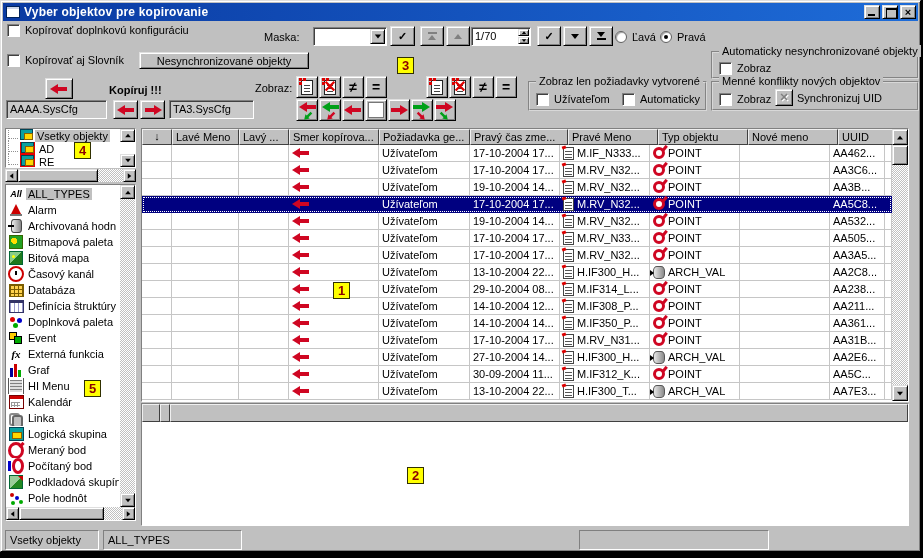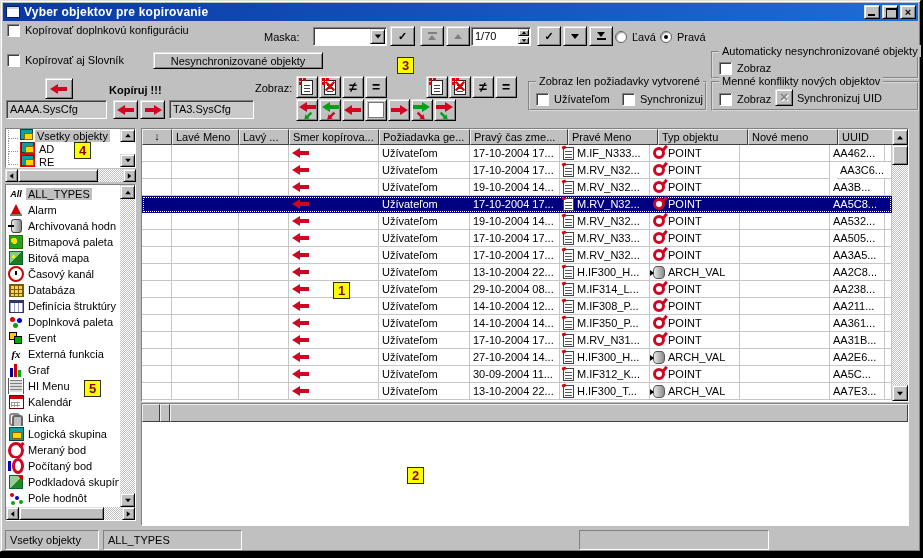--- a/index.html
+++ b/index.html
@@ -240,21 +240,21 @@
 
   <label class="cbrow" style="left:6px;top:22px;">
     <span class="cb"></span>
     <span>Kopírovať doplnkovú konfiguráciu</span>
   </label>
   <label class="cbrow" style="left:6px;top:52px;">
     <span class="cb"></span>
     <span>Kopírovať aj Slovník</span>
   </label>
 
-  <button class="abs raised btn" style="left:152px;top:51px;width:170px;height:17px;">Nesynchronizované objekty</button>
+  <button class="abs raised btn" style="left:138px;top:51px;width:170px;height:17px;">Nesynchronizované objekty</button>
 
   <span class="abs nowrap" style="left:263px;top:30px;">Maska:</span>
   <span class="abs sunken white" style="left:312px;top:26px;width:74px;height:19px;">
     <span class="abs" style="left:2px;top:2px;"></span>
     <span class="abs raised btn" style="right:1px;top:1px;width:15px;height:15px;">
         <i class="tD" style="transform:scale(.8)"></i>
       </span>
   </span>
   <button class="abs raised btn" style="left:389px;top:25px;width:25px;height:20px;font-weight:bold;">✓</button>
   <button class="abs raised btn dis" style="left:419px;top:25px;width:24px;height:20px;">
@@ -312,21 +312,21 @@
     <span class="abs nowrap" style="left:84px;top:9px;">Synchronizuj UID</span>
   </div>
   <div class="groupbox" style="left:527px;top:80px;width:179px;height:30px;">
     <span class="glab">Zobraz len požiadavky vytvorené</span>
     <label class="cbrow" style="left:6px;top:9px;">
       <span class="cb"></span>
       <span>Užívateľom</span>
     </label>
     <label class="cbrow" style="left:92px;top:9px;">
       <span class="cb"></span>
-      <span>Synchronizuj</span>
+      <span>Automaticky</span>
     </label>
   </div>
 
   <button class="abs raised btn" style="left:44px;top:77px;width:28px;height:21px;">
       <span class="harr l"></span>
     </button>
   <span class="abs nowrap" style="left:108px;top:83px;font-weight:bold;">Kopíruj !!!</span>
   <span class="abs sunken field" style="left:5px;top:99px;width:101px;height:19px;">AAAA.SysCfg</span>
   <button class="abs raised btn" style="left:112px;top:99px;width:25px;height:19px;">
       <span class="harr l"></span>
@@ -619,21 +619,21 @@
             <div class="td" style="width: 90px;">17-10-2004 17...</div>
             <div class="td" style="width: 90px;">
               <span class="ic-doc"></span>
               <span>M.RV_N32...</span>
             </div>
             <div class="td" style="width: 90px;">
               <span class="ic-point"></span>
               <span>POINT</span>
             </div>
             <div class="td" style="width: 90px;"></div>
-            <div class="td" style="width: 55px; margin-left: 7px;">AA3C6...</div>
+            <div class="td" style="width: 55px;">AA3C6...</div>
             <div class="td" style="width: 7px;"></div>
           </div>
           <div class="tr2">
             <div class="td" style="width: 30px;"></div>
             <div class="td" style="width: 67px;"></div>
             <div class="td" style="width: 50px;"></div>
             <div class="td" style="width: 90px;">
               <span class="harr l"></span>
             </div>
             <div class="td" style="width: 91px;">Užívateľom</div>

